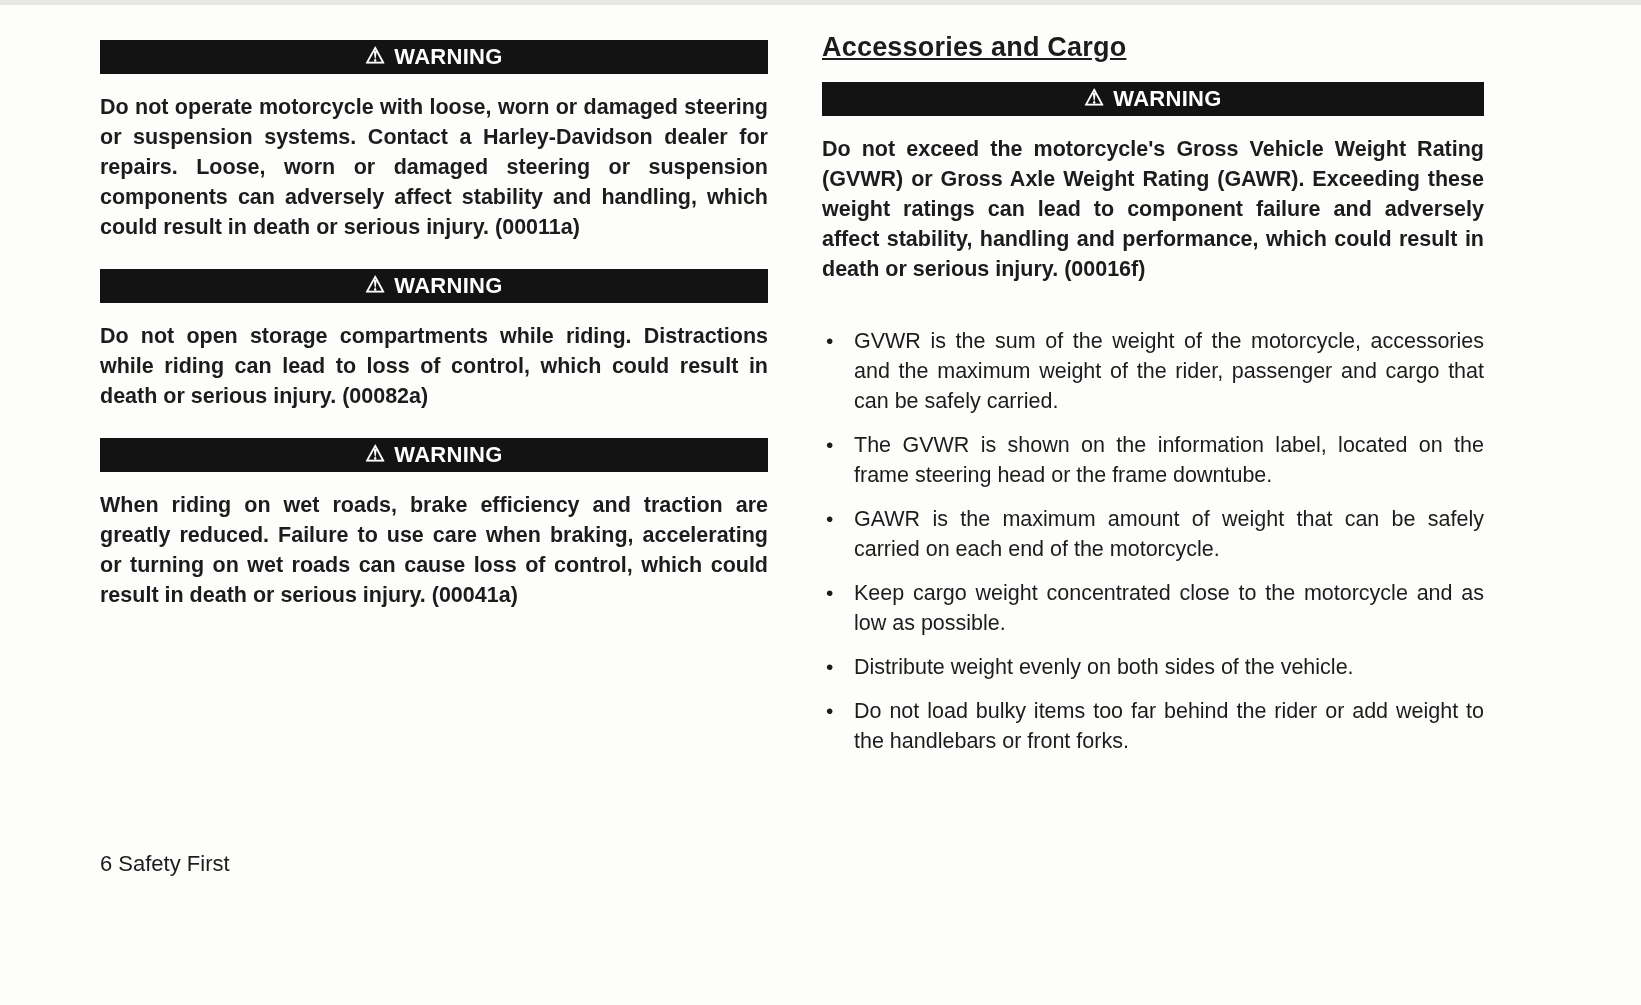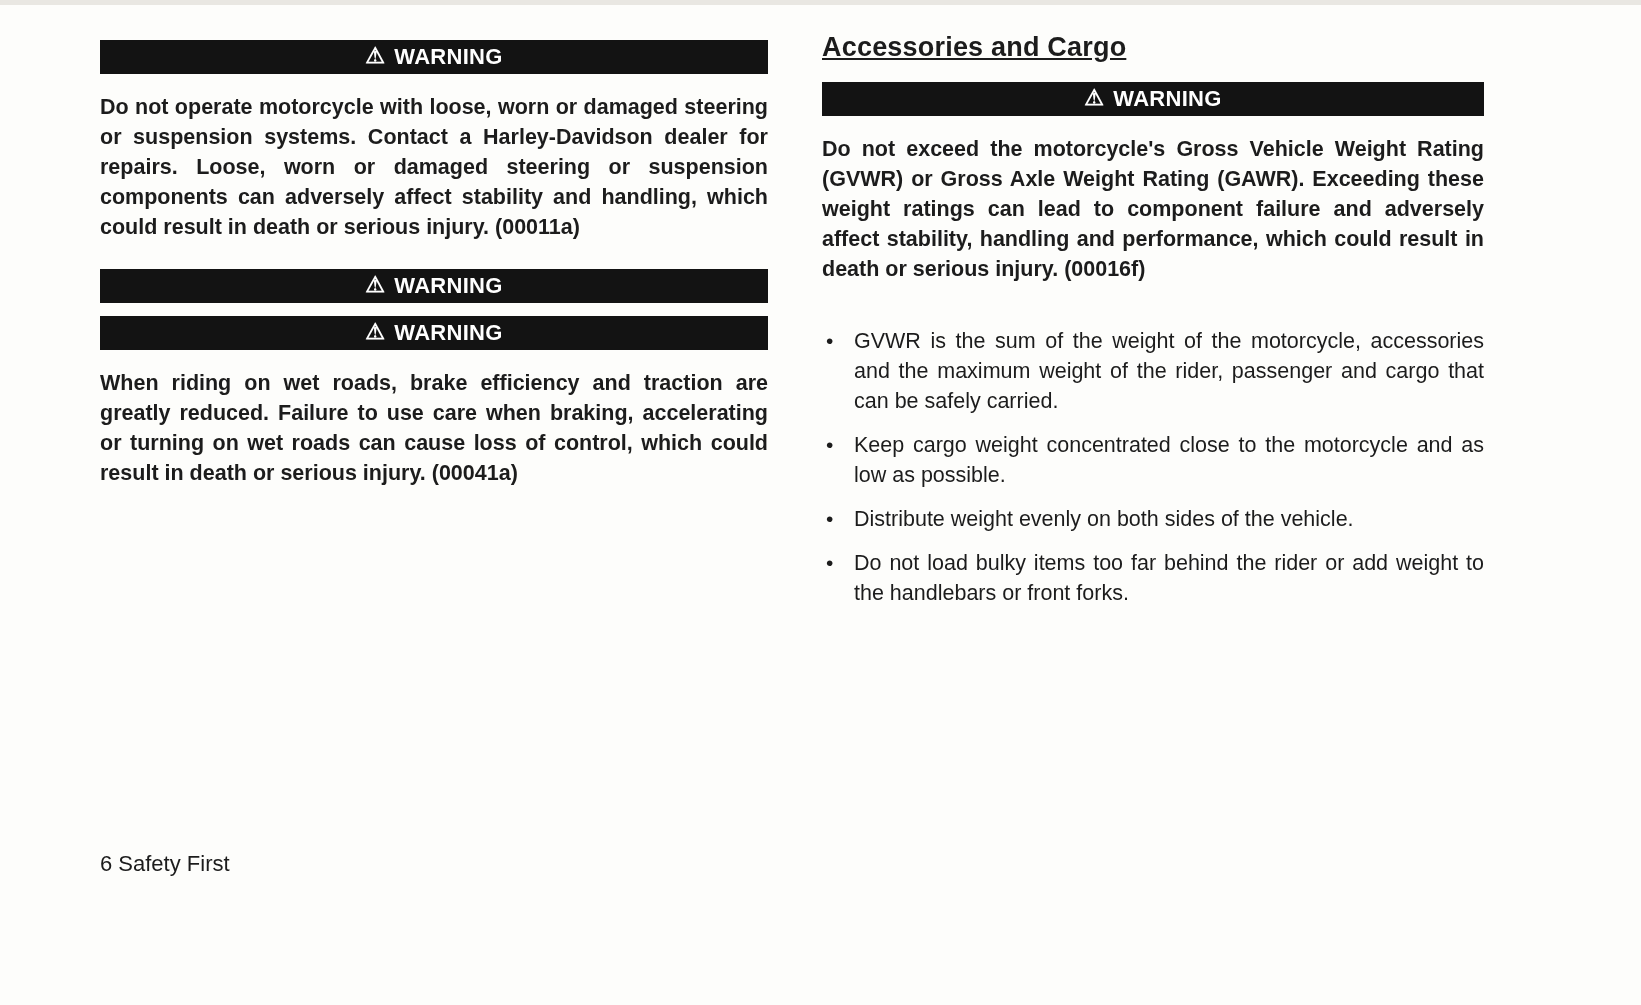--- a/index.html
+++ b/index.html
@@ -83,39 +83,42 @@
   <div class="col col-left">
 
     <div class="warn-bar">
       <span class="w-icon">⚠</span><span>WARNING</span>
     </div>
     <p class="warn-body">Do not operate motorcycle with loose, worn or damaged steering or suspension systems. Contact a Harley-Davidson dealer for repairs. Loose, worn or damaged steering or suspension components can adversely affect stability and handling, which could result in death or serious injury. (00011a)</p>
 
     <div class="warn-bar">
       <span class="w-icon">⚠</span><span>WARNING</span>
     </div>
+    <p class="warn-body">Do not open storage compartments while riding. Distractions while riding can lead to loss of control, which could result in death or serious injury. (00082a)</p>
 
     <div class="warn-bar">
       <span class="w-icon">⚠</span><span>WARNING</span>
     </div>
     <p class="warn-body">When riding on wet roads, brake efficiency and traction are greatly reduced. Failure to use care when braking, accelerating or turning on wet roads can cause loss of control, which could result in death or serious injury. (00041a)</p>
 
   </div>
 
   <div class="col col-right">
 
     <h1 class="section-title">Accessories and Cargo</h1>
 
     <div class="warn-bar">
       <span class="w-icon">⚠</span><span>WARNING</span>
     </div>
     <p class="warn-body">Do not exceed the motorcycle's Gross Vehicle Weight Rating (GVWR) or Gross Axle Weight Rating (GAWR). Exceeding these weight ratings can lead to component failure and adversely affect stability, handling and performance, which could result in death or serious injury. (00016f)</p>
 
     <ul class="bullet-list">
       <li>GVWR is the sum of the weight of the motorcycle, accessories and the maximum weight of the rider, passenger and cargo that can be safely carried.</li>
+      <li>The GVWR is shown on the information label, located on the frame steering head or the frame downtube.</li>
+      <li>GAWR is the maximum amount of weight that can be safely carried on each end of the motorcycle.</li>
       <li>Keep cargo weight concentrated close to the motorcycle and as low as possible.</li>
       <li>Distribute weight evenly on both sides of the vehicle.</li>
       <li>Do not load bulky items too far behind the rider or add weight to the handlebars or front forks.</li>
     </ul>
 
   </div>
 
   <div class="page-footer">6 Safety First</div>
 
 </div>

